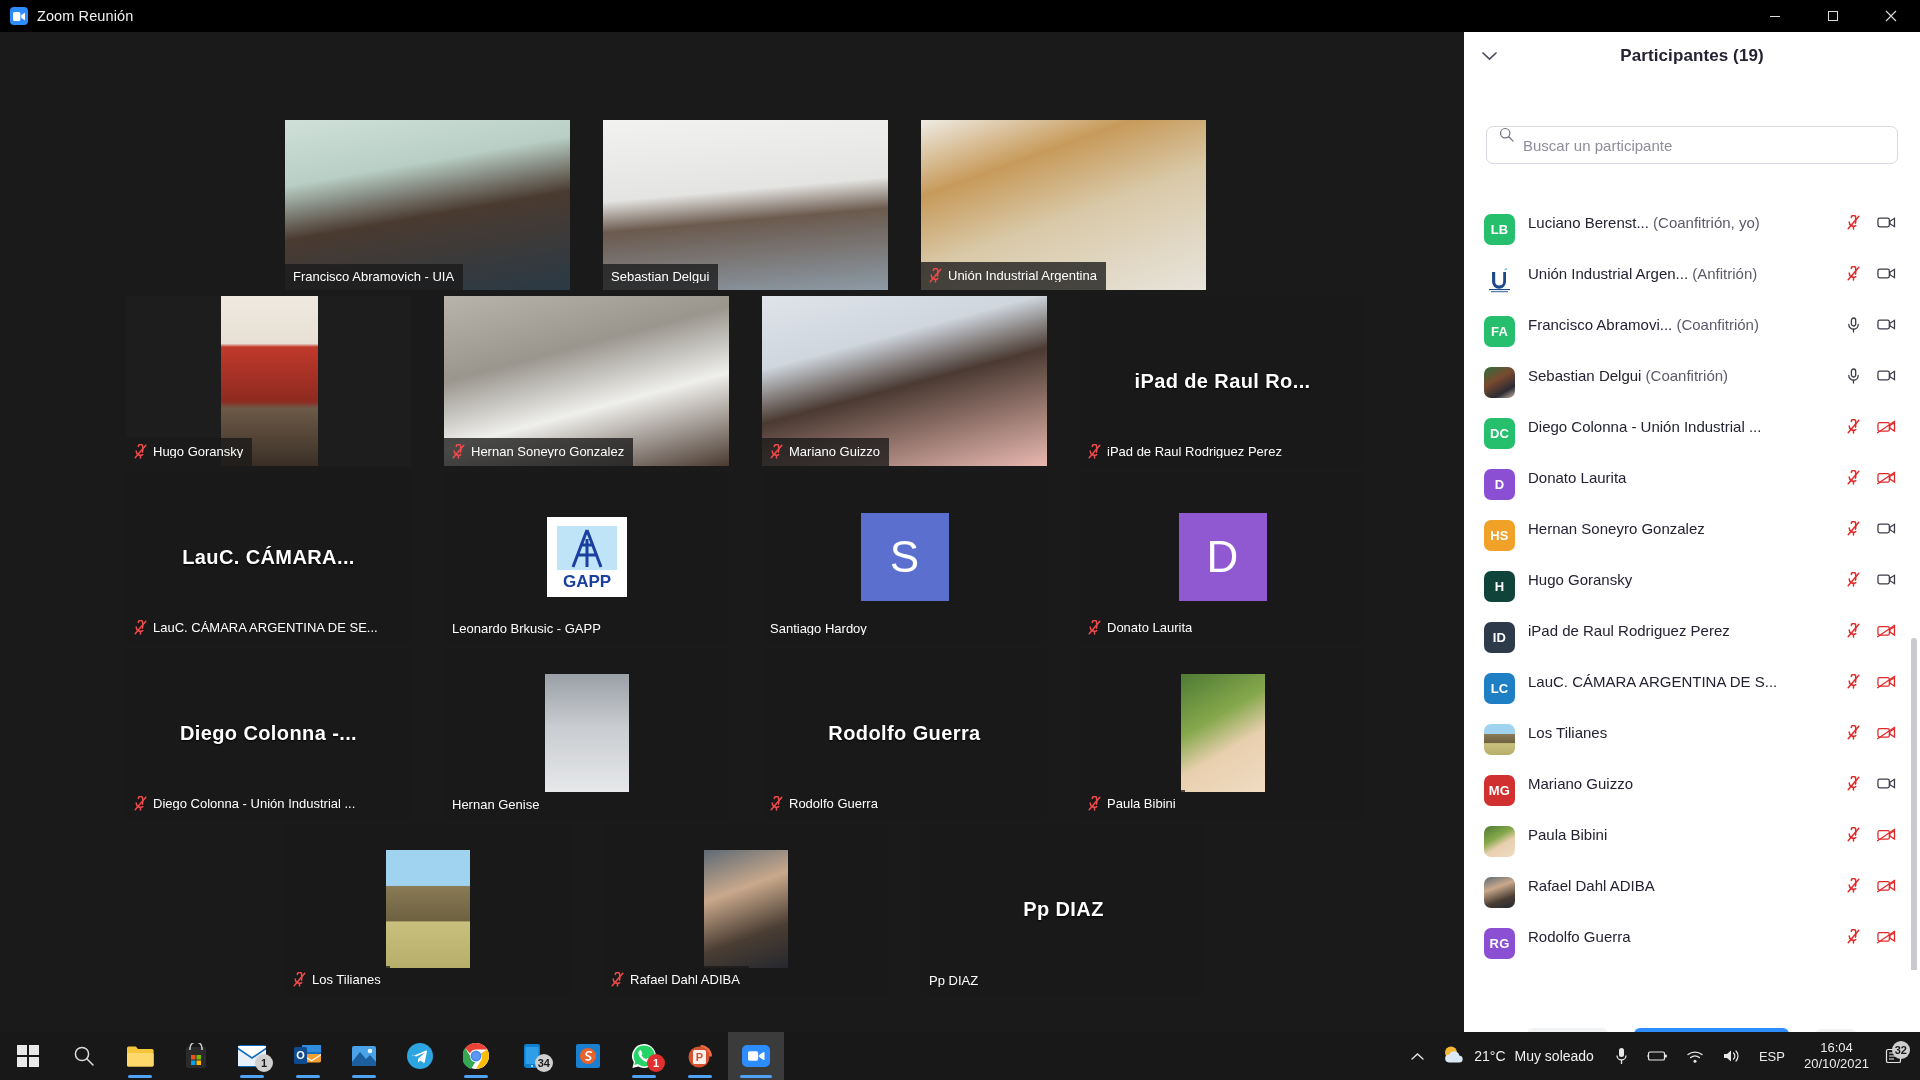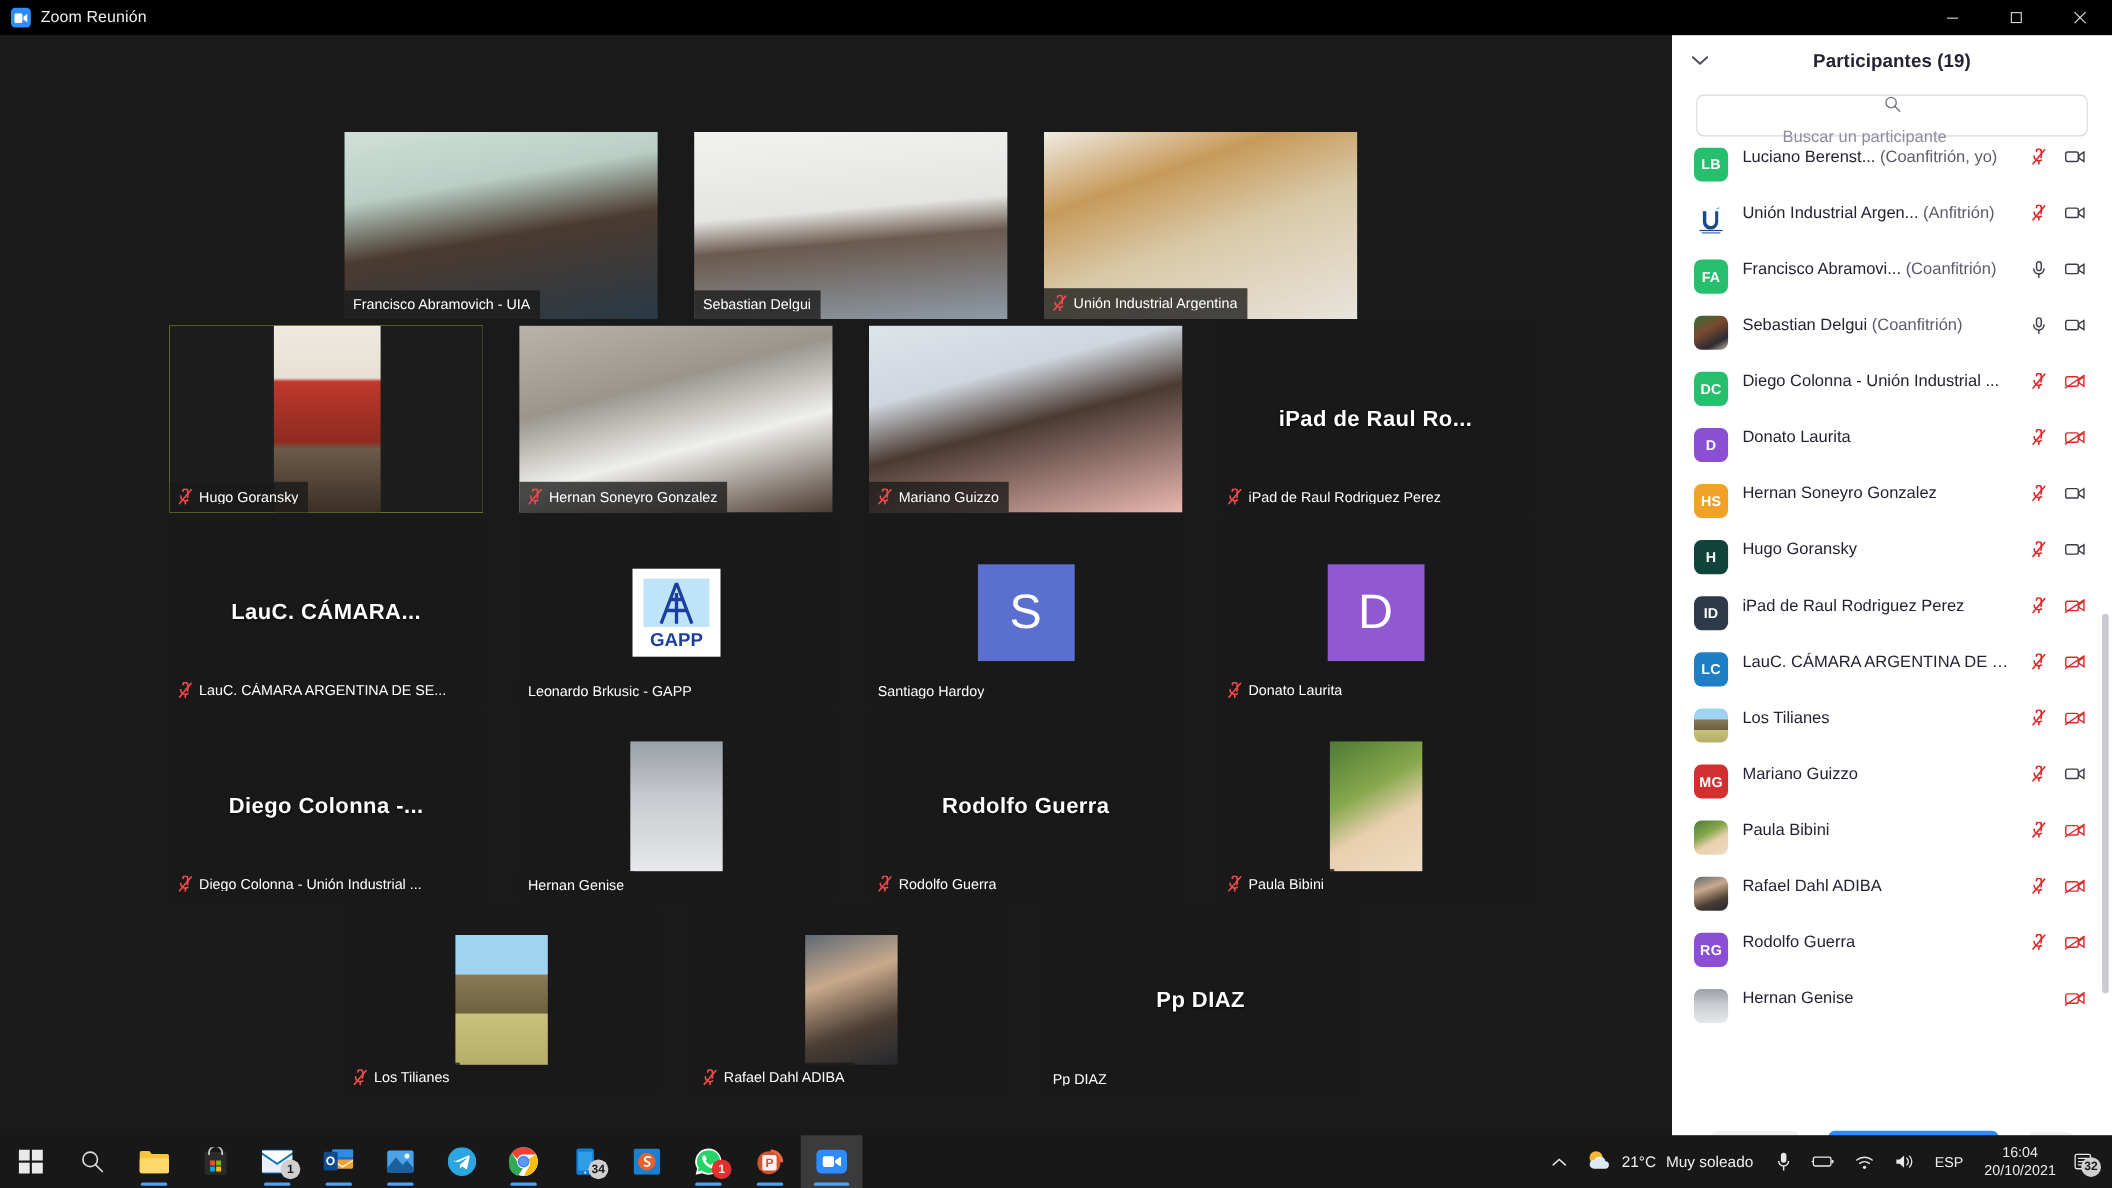--- a/index.html
+++ b/index.html
@@ -61,35 +61,36 @@
     background:rgba(26,26,26,.78);
     color:#fff;font-size:13px;line-height:1;
     padding:6px 9px 7px 8px;display:flex;align-items:center;gap:6px;
     max-width:100%;white-space:nowrap;overflow:hidden;
   }
   .namebar .nm{overflow:hidden;text-overflow:ellipsis;}
   .mic-muted{flex:0 0 auto;display:block}
 
   
   .panel{
-    width:400px;background:#fff;display:flex;flex-direction:column;
+    width:456px;background:#fff;display:flex;flex-direction:column;
     position:relative;
+    gap:40px;
   }
   .panel-head{
     height:48px;display:flex;align-items:center;position:relative;flex:0 0 auto;
   }
   .chev{position:absolute;left:18px;top:50%;transform:translateY(-50%);cursor:pointer;}
   .panel-title{
     width:100%;text-align:center;font-size:17px;font-weight:bold;color:#232333;
     letter-spacing:.1px;
   }
   .search-wrap{padding:6px 22px 10px 22px;flex:0 0 auto;}
   .search-box{
-    height:38px;border:1px solid #d9d9e3;border-radius:7px;display:flex;align-items:center;
-    padding:0 12px;gap:9px;background:#fff;flex-direction:column;
+    height:38px;border:1px solid #d9d9e3;border-radius:7px;display:flex;
+    padding:0 12px;gap:9px;background:#fff;
   }
   .search-box input{
     border:0;outline:0;font-size:15px;color:#232333;flex:1;background:transparent;
     font-family:"Liberation Sans", sans-serif;
   }
   .search-box input::placeholder{color:#8d8d9c;}
 
   .plist{flex:1;overflow:hidden;position:relative;}
   .prow{
     height:51px;display:flex;align-items:flex-start;padding:0 24px 0 20px;gap:13px;cursor:default;
@@ -151,21 +152,21 @@
     padding-right:6px;
   }
   .tray-item{padding:0 9px;height:64px;display:flex;align-items:center;cursor:pointer;}
   .weather{display:flex;align-items:center;gap:9px;padding:0 12px 0 8px;height:48px;cursor:pointer;}
   .wtxt{font-size:14px;color:#f0f0f0;text-align:right;}
   .clock{
     display:flex;flex-direction:column;align-items:center;justify-content:center;
     height:48px;padding:0 10px;line-height:1.25;font-size:13px;cursor:pointer;
   }
   .notif{position:relative;padding:0 12px 0 6px;height:48px;display:flex;align-items:center;cursor:pointer;}
-  .notif .badge{right:4px;bottom:10px;background:#cfcfcf;color:#1a1a1a;}
+  .notif .badge{right:4px;bottom:21px;background:#cfcfcf;color:#1a1a1a;}
 </style>
 </head>
 <body>
 
 <div class="titlebar">
   <span class="tb-icon">
     <svg width="12" height="9" viewBox="0 0 12 9">
         <path d="M0 1.6A1.6 1.6 0 0 1 1.6 0h4.2a1.6 1.6 0 0 1 1.6 1.6v5.8A1.6 1.6 0 0 1 5.8 9H1.6A1.6 1.6 0 0 1 0 7.4z" fill="#fff"></path>
         <path d="M8.3 3.3 11.3.9c.3-.2.7 0 .7.4v6.4c0 .4-.4.6-.7.4L8.3 5.7z" fill="#fff"></path>
       </svg>

